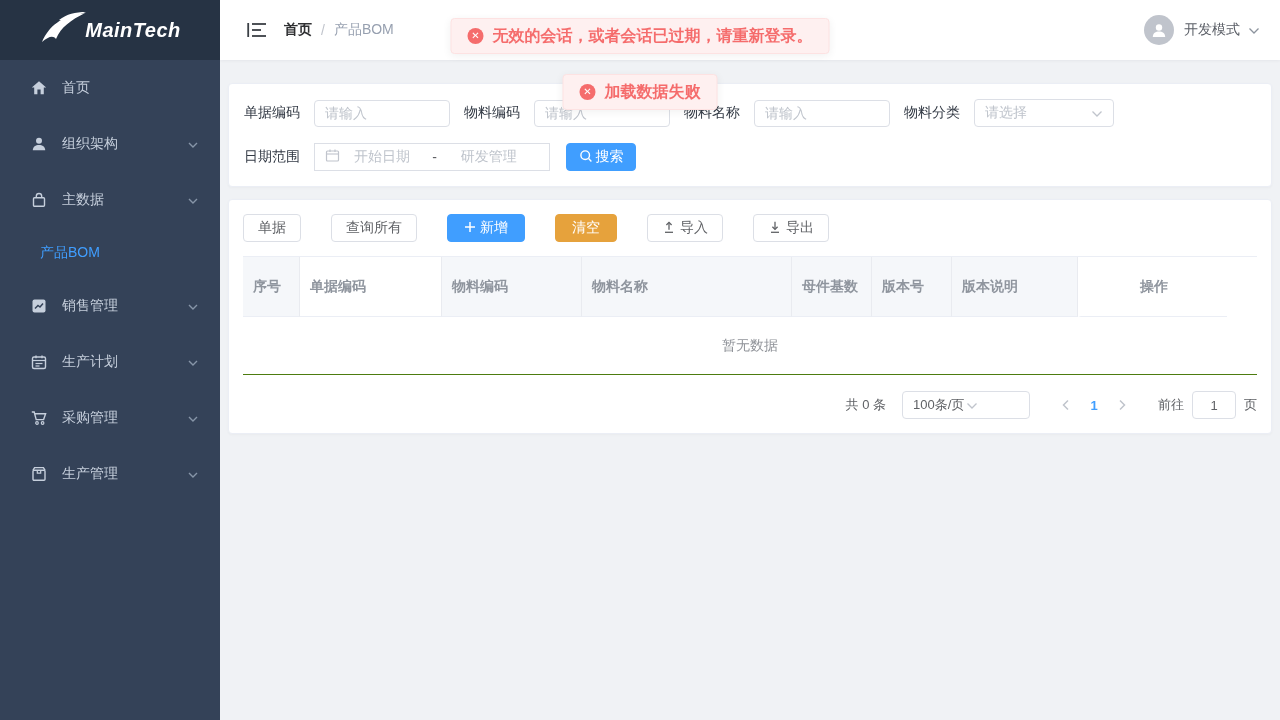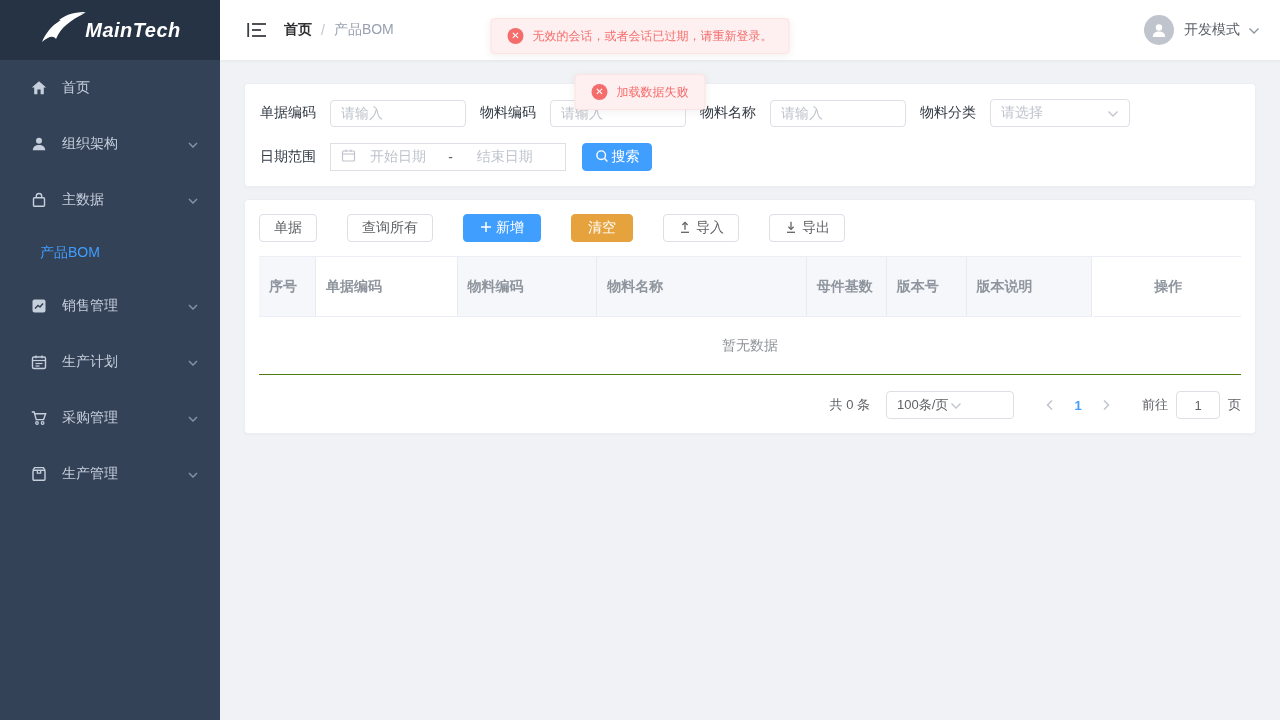--- a/index.html
+++ b/index.html
@@ -22,21 +22,21 @@
   .fold-btn { width:22px; height:18px; cursor:pointer; margin-right:16px; display:flex; }
   .crumb { display:flex; align-items:center; font-size:14px; }
   .crumb-root { color:#303133; font-weight:bold; cursor:pointer; }
   .crumb-sep { color:#c0c4cc; margin:0 9px; }
   .crumb-cur { color:#97a0b0; }
   .user-area { margin-left:auto; display:flex; align-items:center; cursor:pointer; }
   .avatar { width:30px; height:30px; border-radius:50%; background:#c0c4cc; display:flex; align-items:center; justify-content:center; margin-right:10px; }
   .user-label { font-size:14px; color:#5a5e66; margin-right:8px; }
 
   
-  .main { position:absolute; left:220px; top:60px; right:0; bottom:0; padding:23px 24px; }
+  .main { position:absolute; left:220px; top:60px; right:0; bottom:0; padding:23px 8px; }
   .card { background:#ffffff; border:1px solid #ebeef5; border-radius:4px; box-shadow:0 1px 3px rgba(0,0,0,.03); }
   .search-card { padding:15px; margin-bottom:12px; }
   .form-row { display:flex; align-items:center; height:28px; }
   .form-row + .form-row { margin-top:16px; }
   .f-label { font-size:14px; color:#333a45; margin-right:14px; white-space:nowrap; }
   .f-group { display:flex; align-items:center; margin-right:14px; }
   .inp { width:136px; height:27px; border:1px solid #dcdfe6; border-radius:4px; padding:0 10px; font-size:14px; color:#606266; outline:none; font-family:inherit; }
   .inp::placeholder { color:#bfc4cc; }
   .select-box { width:140px; height:28px; border:1px solid #dcdfe6; border-radius:4px; display:flex; align-items:center; padding:0 10px; cursor:pointer; }
   .select-ph { flex:1; font-size:14px; color:#bfc4cc; }
@@ -67,21 +67,21 @@
   .pg-size { width:128px; height:28px; border:1px solid #dcdfe6; border-radius:4px; display:flex; align-items:center; padding:0 10px; color:#606266; cursor:pointer; margin-right:22px; }
   .pg-size span { flex:1; }
   .pg-arrow { width:28px; height:28px; display:flex; align-items:center; justify-content:center; cursor:default; }
   .pg-num { width:28px; height:28px; display:flex; align-items:center; justify-content:center; color:#409eff; font-weight:bold; cursor:pointer; }
   .pg-goto { margin:0 8px 0 22px; }
   .pg-input { width:44px; height:28px; border:1px solid #dcdfe6; border-radius:4px; text-align:center; font-size:13px; color:#606266; outline:none; font-family:inherit; }
   .pg-unit { margin-left:8px; }
 
   
   .toast { position:absolute; left:50%; transform:translateX(-50%); background:#fef0f0; border:1px solid #fde2e2; border-radius:4px; display:flex; align-items:center; gap:9px; padding:0 16px; height:36px; z-index:20; box-shadow:0 2px 8px rgba(0,0,0,.06); }
-  .toast-text { font-size:12px; color:#f56c6c; white-space:nowrap; }
+  .toast-text { font-size:16px; color:#f56c6c; white-space:nowrap;font-weight:bold; }
   .err-ico { width:16px; height:16px; border-radius:50%; background:#f56c6c; color:#fff; font-size:10px; line-height:16px; text-align:center; flex:0 0 16px; font-weight:bold; }
   .toast1 { top:18px; }
   .toast2 { top:74px; }
 </style>
 </head>
 <body>
 
 <div class="app">
 
   <aside class="sidebar">
@@ -271,21 +271,21 @@
           <span>
             <svg width="15" height="15" viewBox="0 0 15 15">
                 <rect x="1.5" y="3" width="12" height="10" rx="1" fill="none" stroke="#c0c4cc" stroke-width="1.2"></rect>
                 <line x1="1.5" y1="6" x2="13.5" y2="6" stroke="#c0c4cc" stroke-width="1.1"></line>
                 <line x1="5" y1="1.5" x2="5" y2="4" stroke="#c0c4cc" stroke-width="1.2"></line>
                 <line x1="10" y1="1.5" x2="10" y2="4" stroke="#c0c4cc" stroke-width="1.2"></line>
               </svg>
           </span>
           <span class="date-ph date-start">开始日期</span>
           <span class="date-sep">-</span>
-          <span class="date-ph date-end">结束日期</span>
+          <span class="date-ph date-end">研发管理</span>
         </span>
         <button class="btn-search">
           <span>
             <svg width="14" height="14" viewBox="0 0 14 14">
                 <circle cx="6.2" cy="6.2" r="4.3" fill="none" stroke="#ffffff" stroke-width="1.4"></circle>
                 <line x1="9.6" y1="9.6" x2="12.4" y2="12.4" stroke="#ffffff" stroke-width="1.4"></line>
               </svg>
           </span>
           <span>搜索</span>
         </button>

